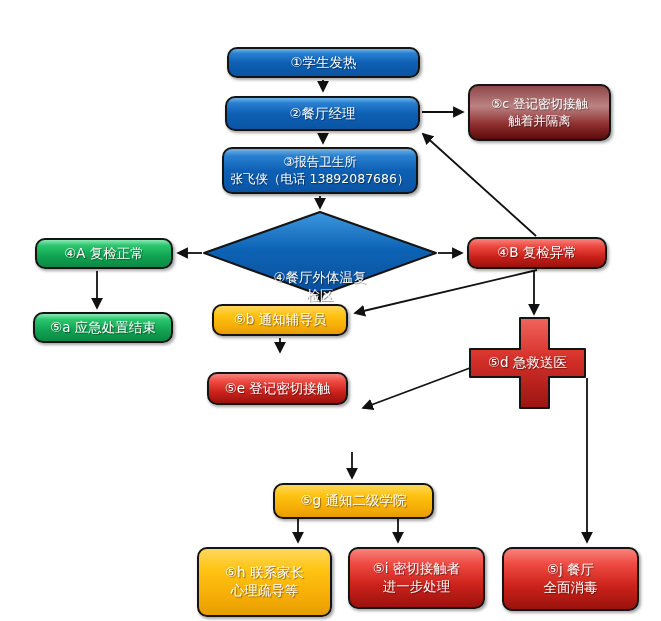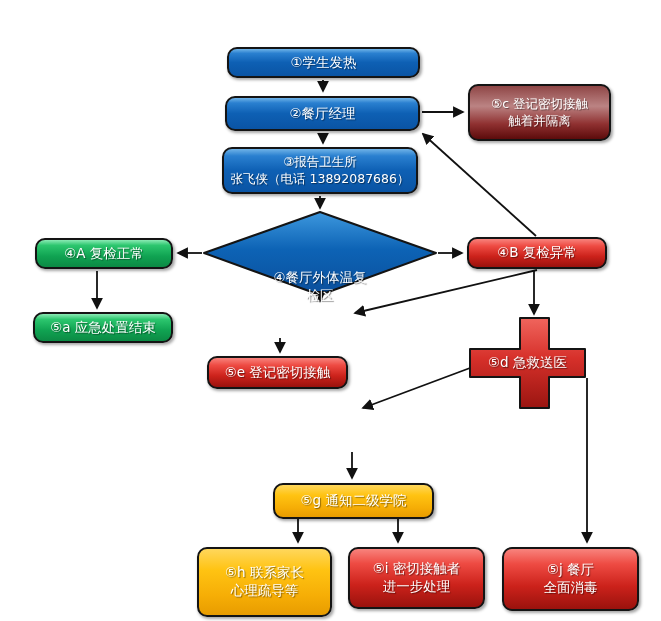--- a/index.html
+++ b/index.html
@@ -89,22 +89,23 @@
 
   <div class="overlay-label" style="left:230px;top:231px;width:180px;height:44px;margin-top:34px;">④餐厅外体温复
 检区</div>
 
   <div class="node green" style="left:35px;top:238px;width:138px;height:31px;">④A 复检正常</div>
 
   <div class="node red" style="left:467px;top:237px;width:140px;height:32px;">④B 复检异常</div>
 
   <div class="node green" style="left:33px;top:312px;width:140px;height:31px;">⑤a 应急处置结束</div>
 
+  <div class="node yellow" style="left:212px;top:304px;width:136px;height:32px;">⑤b 通知辅导员</div>
 
-  <div class="node red" style="left:207px;top:356px;width:141px;height:33px;">⑤e 登记密切接触</div>
+  <div class="node red" style="left:207px;top:372px;width:141px;height:33px;">⑤e 登记密切接触</div>
 
   <div class="overlay-label" style="left:460px;top:350px;width:135px;height:26px;">⑤d 急救送医</div>
 
 
   <div class="node yellow" style="left:273px;top:483px;width:161px;height:36px;">⑤g 通知二级学院</div>
 
   <div class="node yellow" style="left:197px;top:547px;width:135px;height:70px;">⑤h 联系家长
 心理疏导等</div>
 
   <div class="node red" style="left:348px;top:547px;width:137px;height:62px;">⑤i 密切接触者

